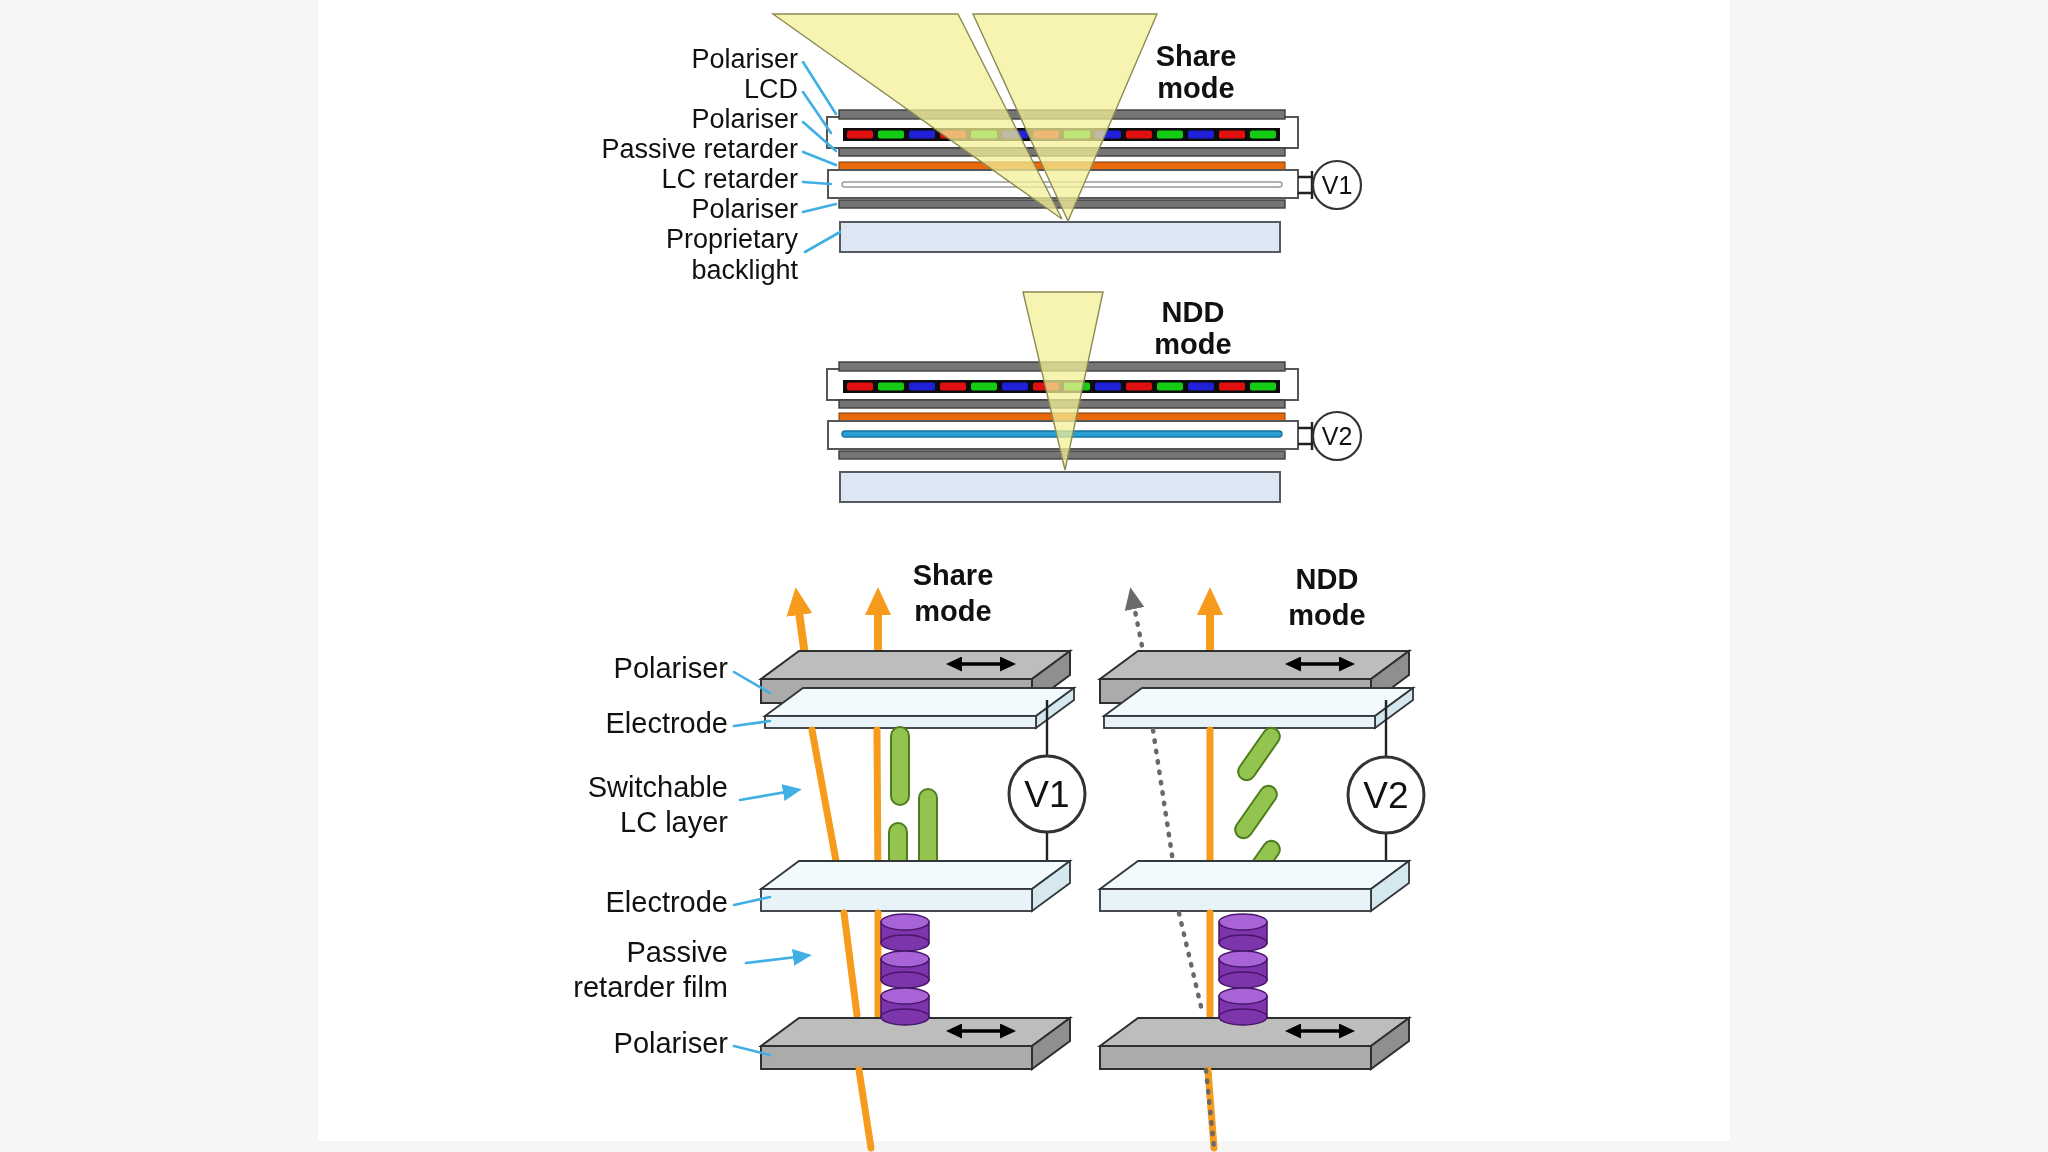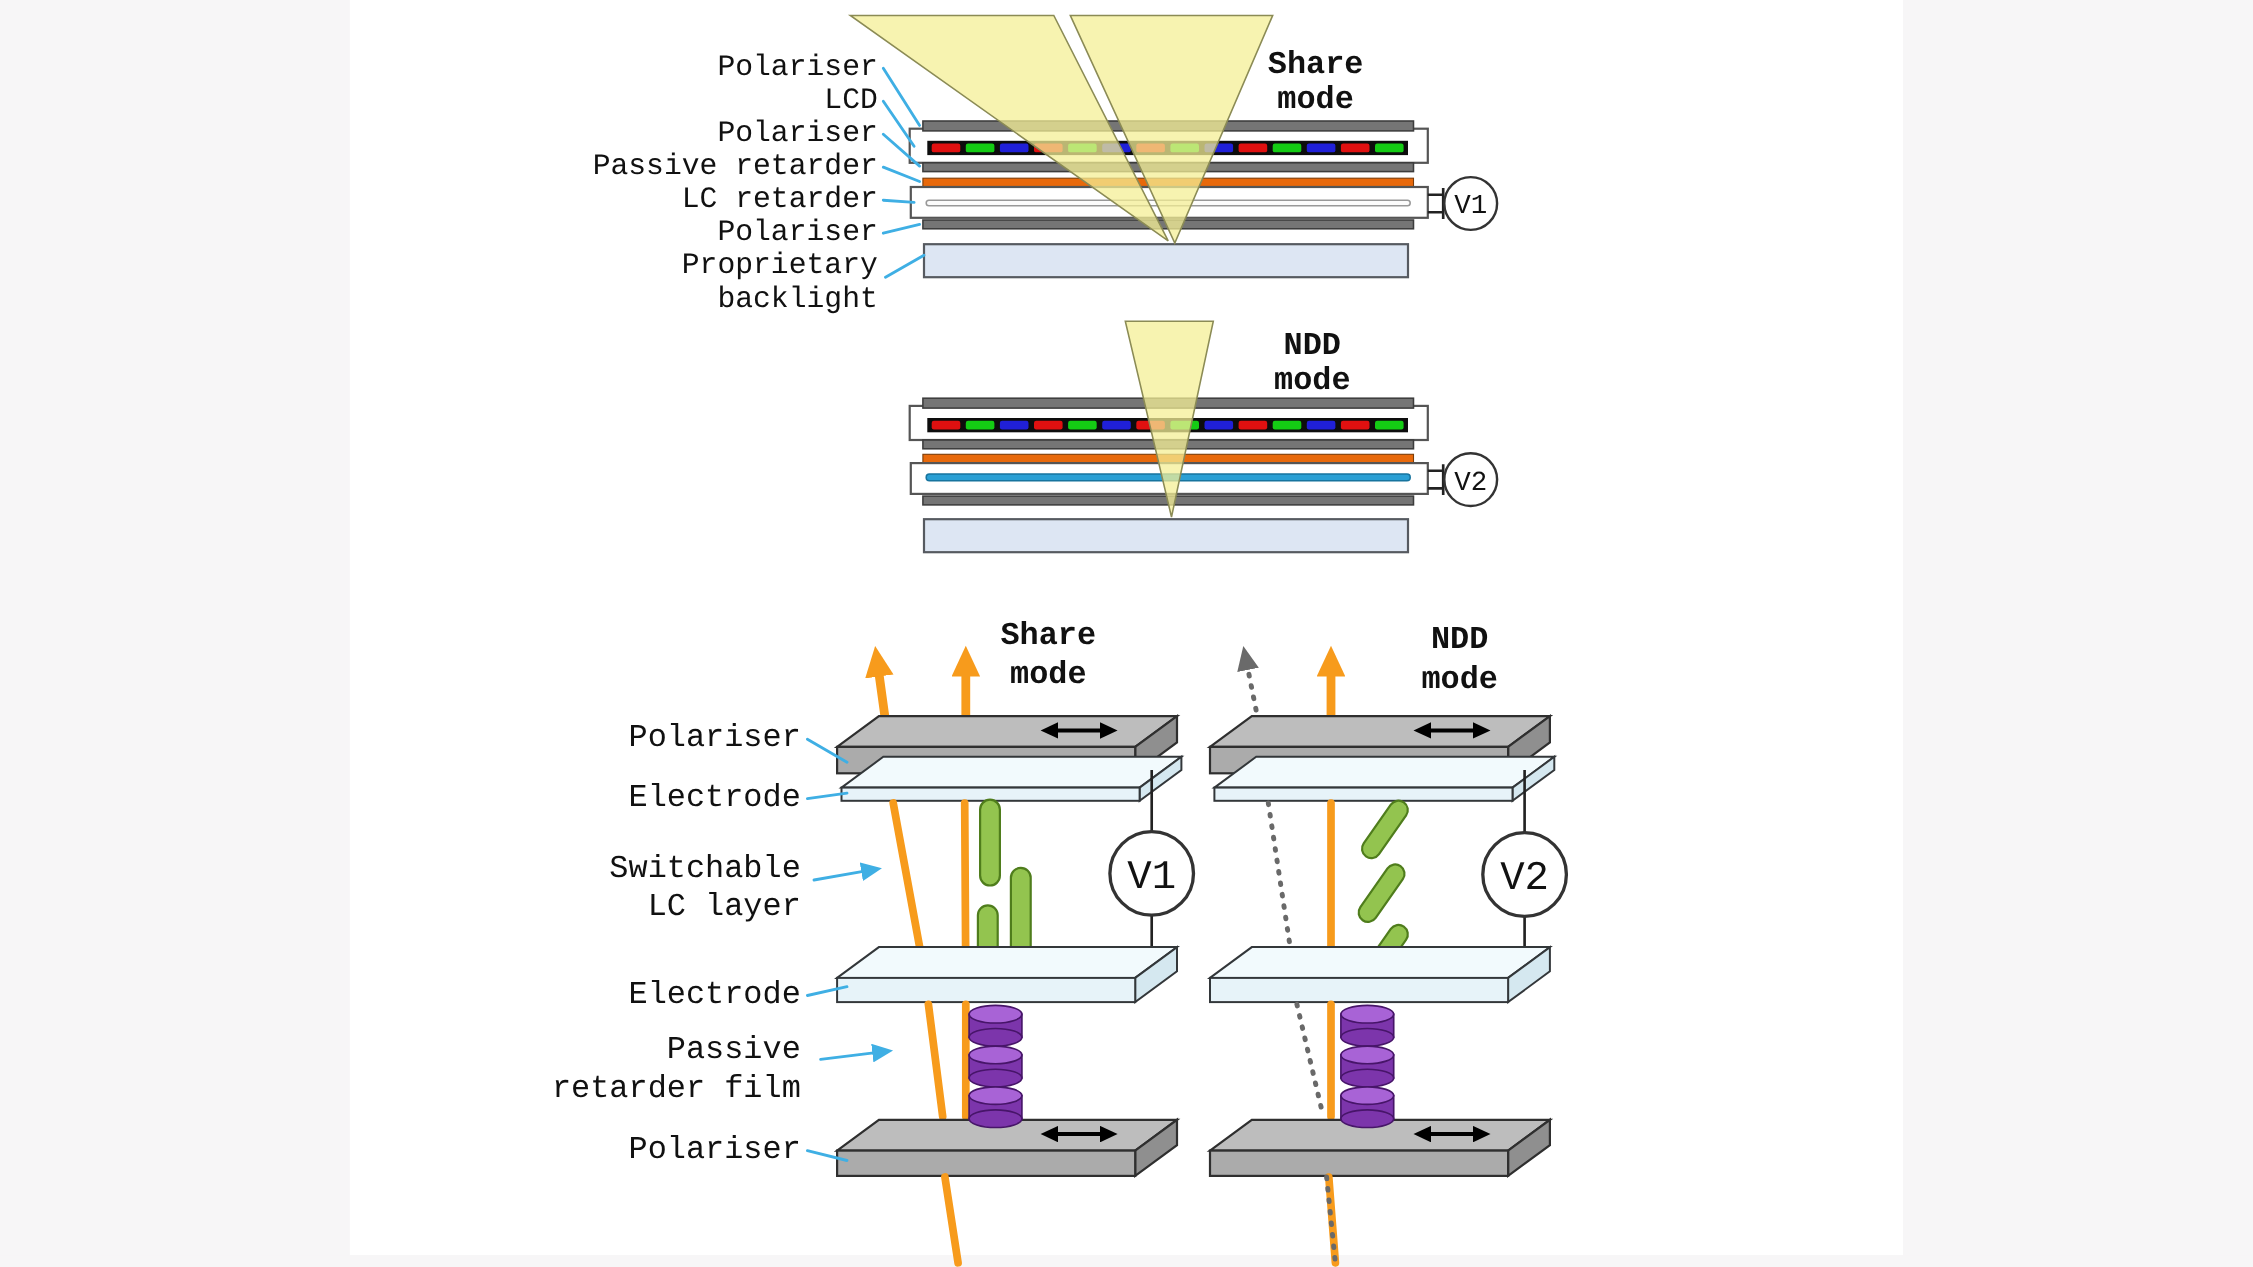--- a/index.html
+++ b/index.html
@@ -1,17 +1,17 @@
 <!DOCTYPE html>
 <html><head>
 <meta charset="utf-8">
 <style>
   html,body{margin:0;padding:0;background:#f7f6f7;}
   #stage{position:relative;width:2048px;height:1152px;background:#f7f6f7;overflow:hidden;
-         font-family:Liberation Mono, monospace;}
+         font-family:Liberation Sans, sans-serif;}
   #stage svg{position:absolute;left:0;top:0;}
   text{fill:#111;}
   .lbl{font-size:27px;}
   .lbl2{font-size:29px;}
   .ttl{font-size:29px;font-weight:bold;}
   .vtxt{font-size:25px;}
   .vtxt2{font-size:37px;}
   .leader{stroke:#3fafe4;stroke-width:2.6;fill:none;stroke-linecap:round;}
   .graybar{fill:#757575;stroke:#3c3c3c;stroke-width:1.4;}
   .whitebox{fill:#ffffff;stroke:#555;stroke-width:2;}

